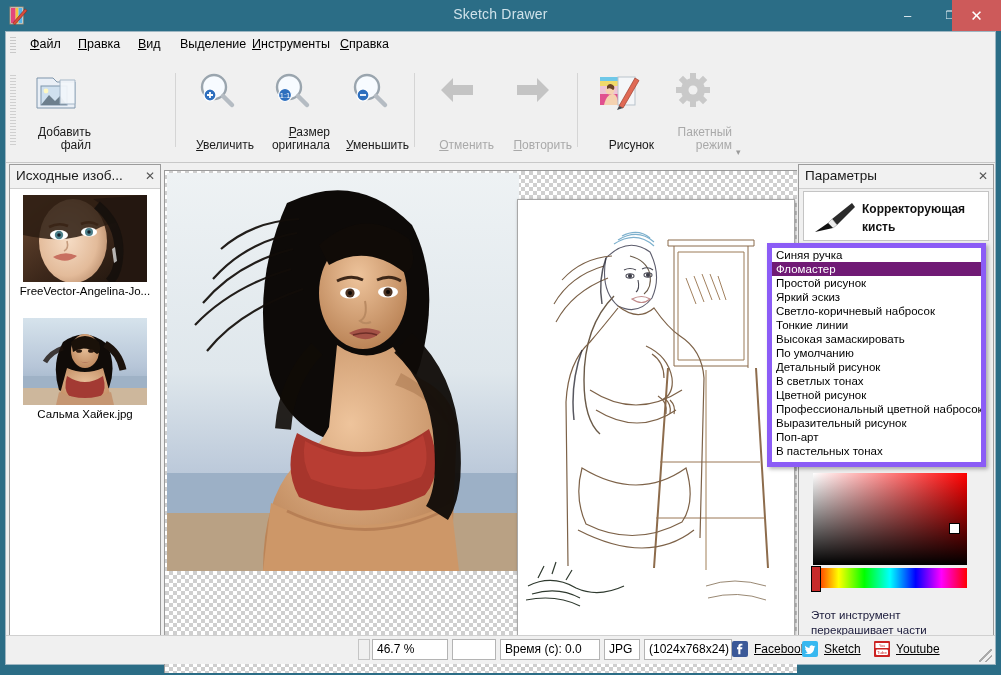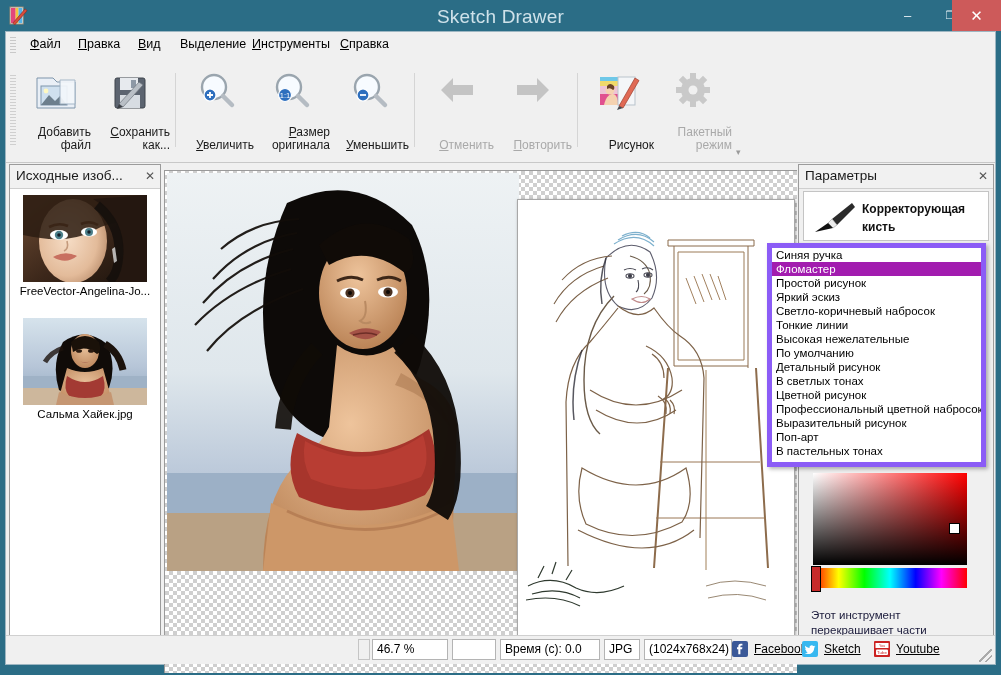--- a/index.html
+++ b/index.html
@@ -9,21 +9,21 @@
     background:#2a6c85;
     -webkit-font-smoothing:none;
   }
   
   #app{position:absolute;left:0;top:0;width:1001px;height:675px;background:#2b6d86;}
 
   
   #titlebar{position:absolute;left:0;top:0;width:1001px;height:31px;background:#2b6d86;}
   #app-icon{position:absolute;left:9px;top:6px;width:19px;height:19px;}
   #title-text{position:absolute;left:0;top:6px;width:1001px;text-align:center;
-    color:#cfe2ea;font-size:19px;letter-spacing:.2px;}
+    color:#cfe2ea;font-size:14px;letter-spacing:.2px;}
   .wbtn{position:absolute;top:0;height:31px;width:43px;cursor:default;}
   #btn-min{left:886px;}
   #btn-max{left:929px;}
   #btn-close{left:952px;width:49px;background:#cd5a5a;}
   .wbtn .gl{position:absolute;left:0;top:0;width:100%;height:31px;
      color:#e9f2f6;font-size:13px;line-height:31px;text-align:center;}
   #btn-close .gl{color:#fff;font-size:15px;}
 
   
   #client{position:absolute;left:5px;top:31px;width:991px;height:634px;background:#f0f0f0;
@@ -94,21 +94,21 @@
   #hue-cursor{position:absolute;left:12px;top:401px;width:8px;height:24px;border:1px solid #000;background:#c62a2a;}
   #tool-desc{position:absolute;left:12px;top:443px;width:164px;font-size:11.5px;color:#1a1a3a;
      line-height:15px;overflow:hidden;height:50px;}
 
   
   #dropdown{position:absolute;left:761px;top:211px;width:219px;height:224px;background:#fff;
      border:5px solid #8b5cf6;box-shadow:2px 2px 4px rgba(0,0,0,.3);box-sizing:border-box;
      overflow:hidden;z-index:50;}
   .dd-item{height:14px;line-height:14px;padding:0 0 0 4px;font-size:11.5px;color:#000;
      white-space:nowrap;cursor:default;}
-  .dd-item.sel{background:#a21caf;color:#fff;}
+  .dd-item.sel{background:#701a75;color:#fff;}
 
   
   #statusbar{position:absolute;left:0;bottom:0;width:989px;height:28px;background:#f0f0f0;
      border-top:1px solid #d0d0d0;}
   .sb-cell{position:absolute;top:3px;height:21px;background:#fff;border:1px solid #b4b4b4;
      box-sizing:border-box;font-size:12px;color:#000;line-height:19px;padding-left:4px;}
   .sb-empty{background:#f0f0f0;border:1px solid #c5c5c5;}
   .sb-link{position:absolute;top:6px;font-size:12px;color:#000;text-decoration:underline;cursor:default;}
   .sb-ico{position:absolute;top:5px;width:16px;height:16px;}
   #grip{position:absolute;right:3px;bottom:2px;width:13px;height:13px;
@@ -161,31 +161,20 @@
         <svg class="tb-ico" width="44" height="42" viewBox="0 0 44 42">
           <path d="M3 8 h16 l4 4 h18 v26 H3 Z" fill="#e9eff6" stroke="#7e95ab"></path>
           <rect x="7" y="16" width="26" height="19" fill="#cfe0ef" stroke="#7e95ab"></rect>
           <path d="M7 35 l8-10 6 6 5-5 7 9 Z" fill="#6d7f8d"></path>
           <circle cx="12" cy="21" r="2.4" fill="#fff8c0"></circle>
           <path d="M26 10 h15 v24 h-15 z" fill="#f3f7fb" stroke="#9fb2c4" opacity=".92"></path>
         </svg>
         <div class="lbl"><span class="ul">Д</span>обавить<br>файл</div>
       </div>
 
-      <div class="tb-btn" style="left:86px;width:78px">
-        <svg class="tb-ico" width="44" height="42" viewBox="0 0 44 42">
-          <rect x="6" y="8" width="30" height="30" rx="2" fill="#5c6470" stroke="#3e444d"></rect>
-          <rect x="11" y="8" width="18" height="12" fill="#e7eaee"></rect>
-          <rect x="22" y="10" width="5" height="8" fill="#8e99a6"></rect>
-          <rect x="11" y="25" width="20" height="13" fill="#d7dce2"></rect>
-          <path d="M10 34 L30 12 l4 3 L14 37 Z" fill="#b9bfc6" stroke="#6d747d" stroke-width=".7"></path>
-          <path d="M10 34 l4 3 -6 2 Z" fill="#3b3f45"></path>
-        </svg>
-        <div class="lbl"><span class="ul">С</span>охранить<br>как...</div>
-      </div>
 
       <div class="sep" style="left:169px"></div>
 
       <div class="tb-btn" style="left:174px;width:74px">
         <svg class="tb-ico" width="44" height="42" viewBox="0 0 44 42">
           <circle cx="19" cy="17" r="12" fill="#f7fbff" stroke="#9aa5ae" stroke-width="2.4"></circle>
           <path d="M28 26 l9 9" stroke="#b5bcc3" stroke-width="4.5" stroke-linecap="round"></path>
           <circle cx="15" cy="25" r="6" fill="#2e6fbe" stroke="#fff" stroke-width="1.2"></circle>
           <path d="M12 25 h6 M15 22 v6" stroke="#fff" stroke-width="1.8"></path>
         </svg>
@@ -492,21 +481,21 @@
       <div id="tool-desc">Этот инструмент перекрашивает части изображения. Это позволяет замаскировать нежелательные детали</div>
     </div>
 
     <div id="dropdown">
       <div class="dd-item">Синяя ручка</div>
       <div class="dd-item sel">Фломастер</div>
       <div class="dd-item">Простой рисунок</div>
       <div class="dd-item">Яркий эскиз</div>
       <div class="dd-item">Светло-коричневый набросок</div>
       <div class="dd-item">Тонкие линии</div>
-      <div class="dd-item">Высокая нежелательные</div>
+      <div class="dd-item">Высокая замаскировать</div>
       <div class="dd-item">По умолчанию</div>
       <div class="dd-item">Детальный рисунок</div>
       <div class="dd-item">В светлых тонах</div>
       <div class="dd-item">Цветной рисунок</div>
       <div class="dd-item">Профессиональный цветной набросок</div>
       <div class="dd-item">Выразительный рисунок</div>
       <div class="dd-item">Поп-арт</div>
       <div class="dd-item">В пастельных тонах</div>
 
     </div>

